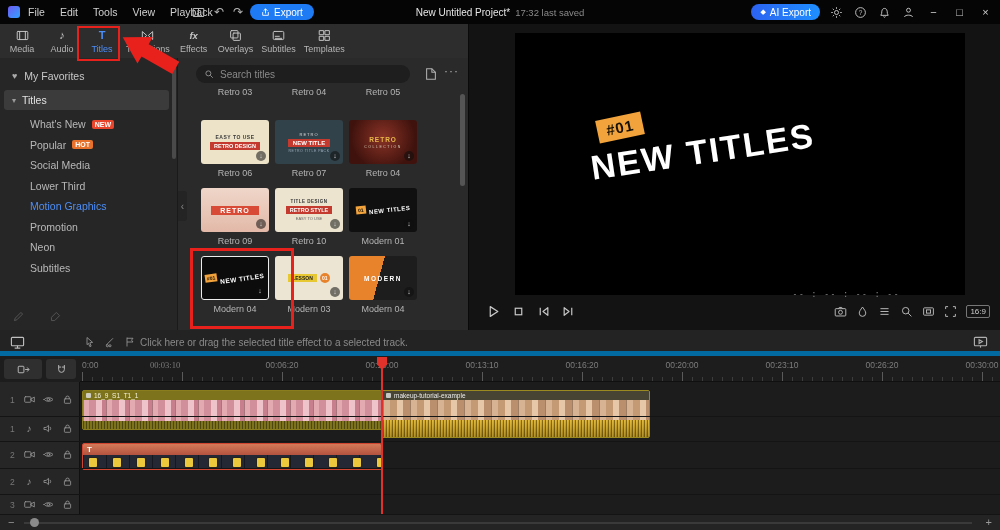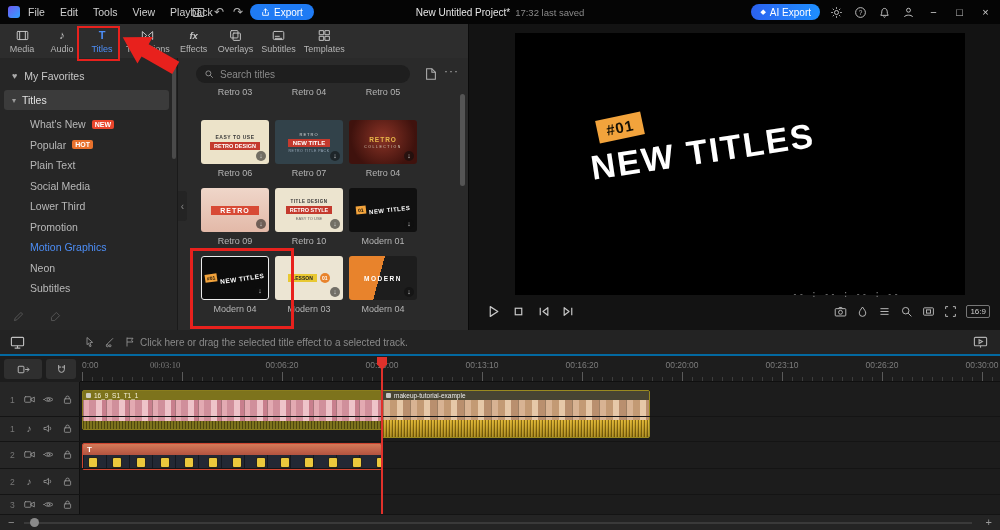--- a/index.html
+++ b/index.html
@@ -122,21 +122,21 @@
   .transport{position:absolute;left:18px;top:281px;display:flex;align-items:center;gap:12px;color:#c8c8c8;}
   .transport svg{width:13px;height:13px;}
   .timecode{position:absolute;right:100px;top:266px;font-size:8px;letter-spacing:1.5px;color:#8a8a8a;
             font-family:"DejaVu Sans Mono",monospace;}
   .pv-tools{position:absolute;right:10px;top:281px;display:flex;align-items:center;gap:9px;color:#b8b8b8;}
   .pv-tools svg{width:13px;height:13px;}
   .aspect{border:1px solid #777;border-radius:2px;font-size:8px;padding:1px 3px;color:#ccc;}
 
   
   .timeline{position:absolute;left:0;top:330px;width:1000px;height:200px;background:#1d1d1d;}
-  .tl-toolbar{position:absolute;left:0;top:0;width:100%;height:26px;background:#232323;border-bottom:2px solid #0369a1;box-sizing:border-box;}
+  .tl-toolbar{position:absolute;left:0;top:0;width:100%;height:26px;background:#232323;border-bottom:5px solid #0369a1;box-sizing:border-box;}
   .tl-media{position:absolute;left:10px;top:5px;color:#c0c0c0;}
   .tl-media svg{width:15px;height:15px;}
   .tl-tools{position:absolute;left:84px;top:6px;display:flex;gap:8px;color:#9a9a9a;}
   .tl-tools svg{width:12px;height:12px;}
   .tl-hint{position:absolute;left:140px;top:7px;font-size:10px;color:#8a8a8a;}
   .tl-rend{position:absolute;right:12px;top:5px;color:#b0b0b0;}
   .tl-rend svg{width:15px;height:15px;}
 
   .tl-ctrl{position:absolute;left:0;top:26px;width:100%;height:26px;}
   .tl-btn{position:absolute;top:3px;height:20px;border-radius:3px;background:#2f2f2f;display:flex;
@@ -353,33 +353,30 @@
     <div class="side-items" id="side-items">
         <div class="side-item">
           <span>What's New</span>
           <span class="badge badge-new">NEW</span>
         </div>
         <div class="side-item">
           <span>Popular</span>
           <span class="badge badge-hot">HOT</span>
         </div>
         <div class="side-item">
-          <span>Plain Text</span>
-        </div>
-        <div class="side-item">
           <span>Social Media</span>
         </div>
         <div class="side-item">
           <span>Lower Third</span>
         </div>
+        <div class="side-item active">
+          <span>Motion Graphics</span>
+        </div>
         <div class="side-item">
           <span>Promotion</span>
-        </div>
-        <div class="side-item active">
-          <span>Motion Graphics</span>
         </div>
         <div class="side-item">
           <span>Neon</span>
         </div>
         <div class="side-item">
           <span>Subtitles</span>
         </div>
       </div>
     <div class="side-tools">
       <span>

